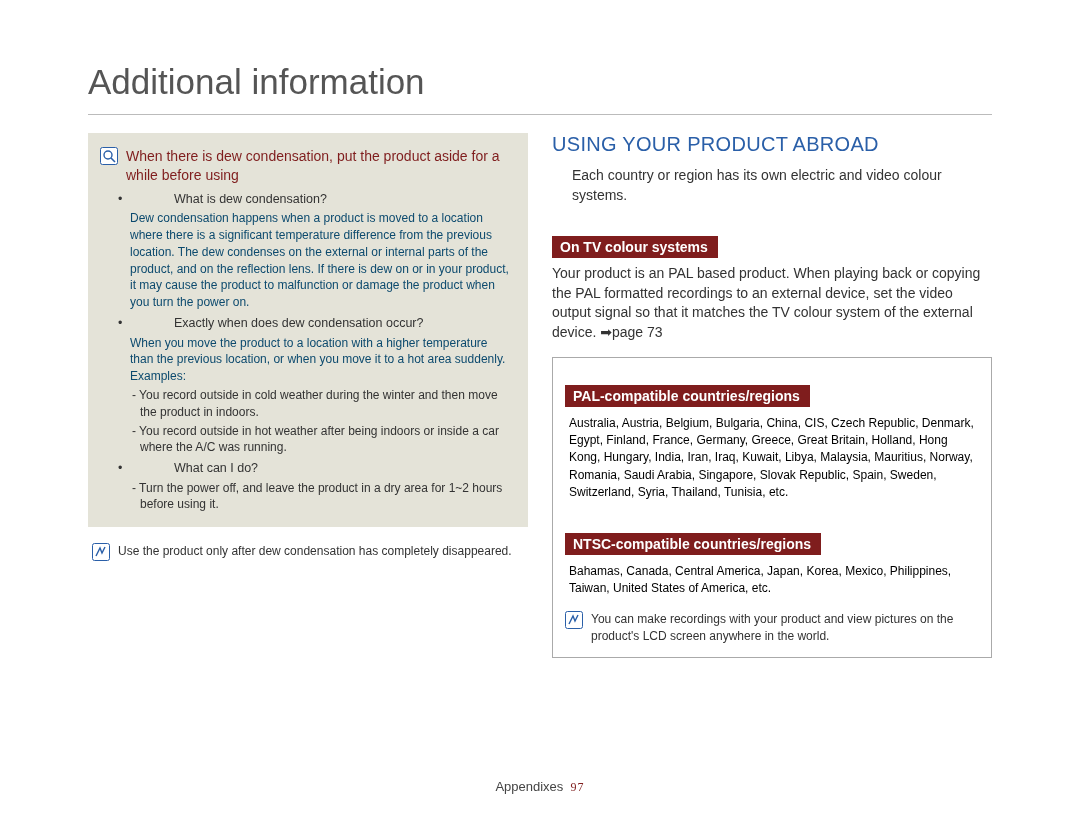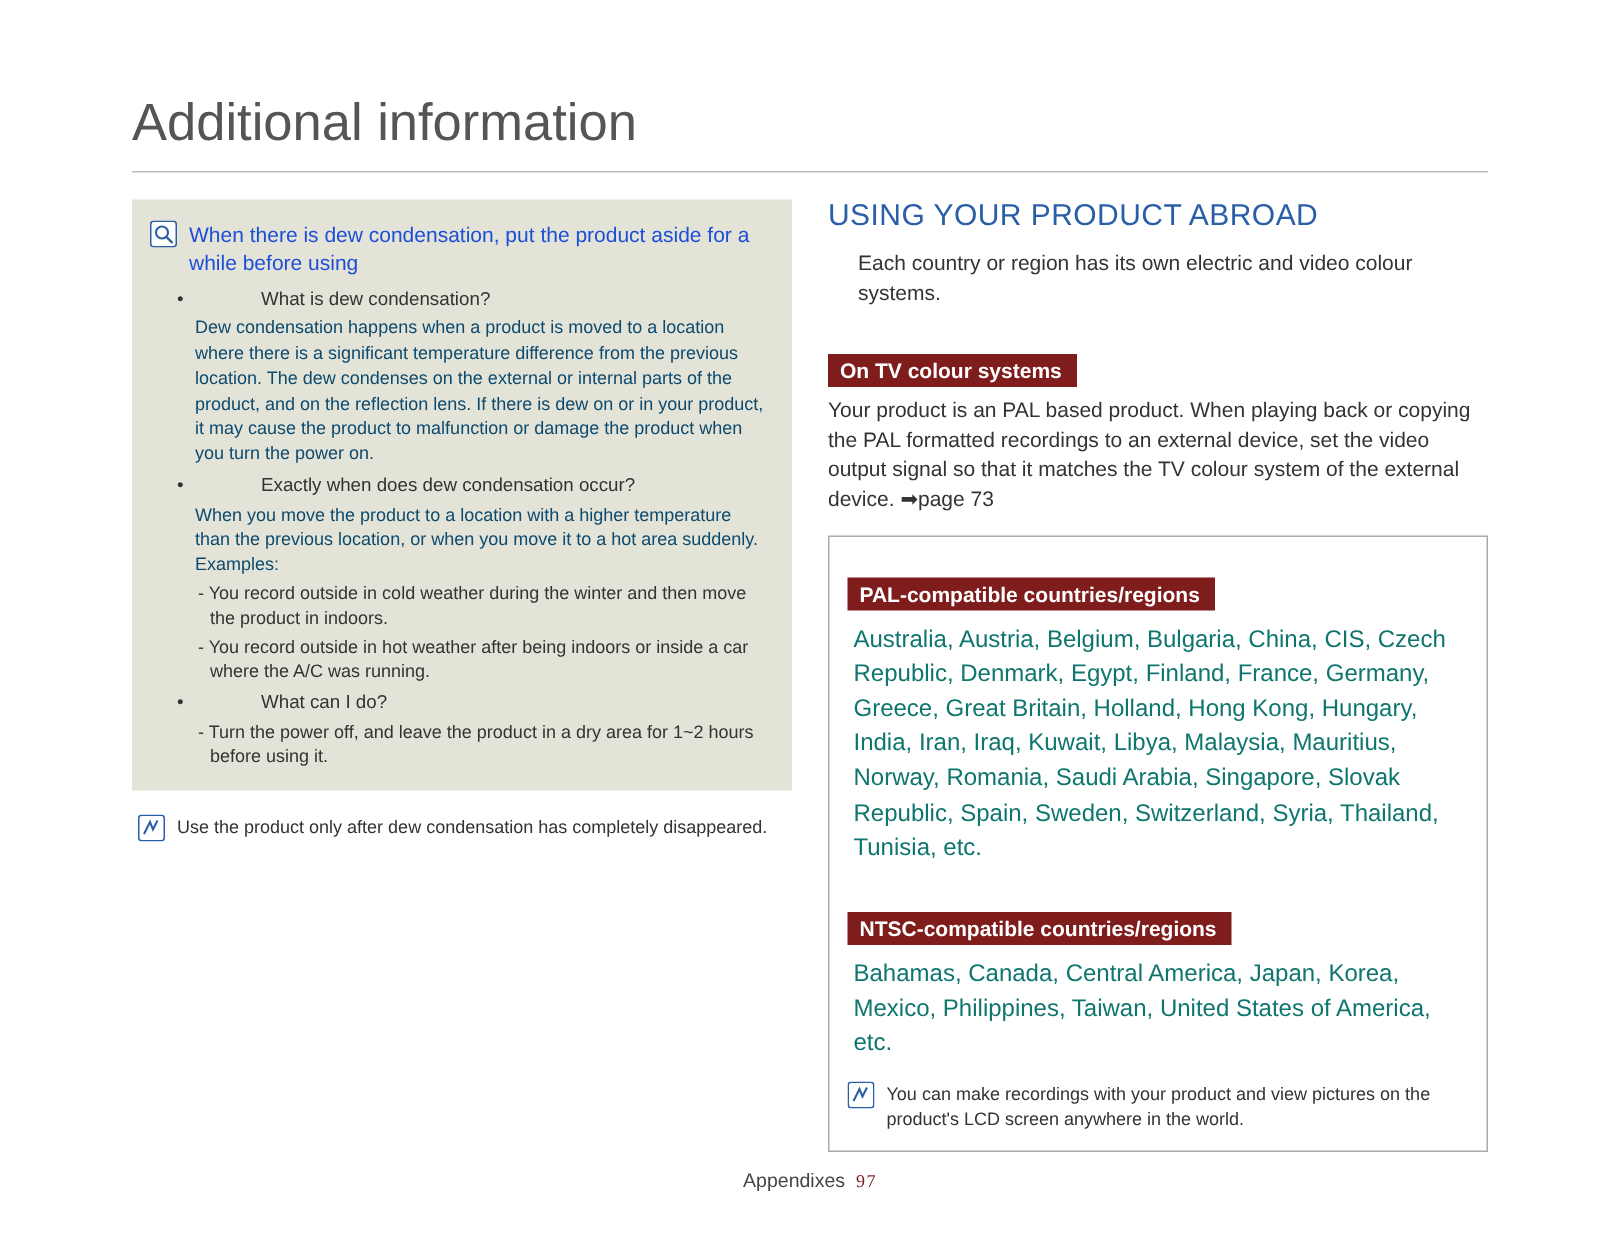--- a/index.html
+++ b/index.html
@@ -39,21 +39,21 @@
     display: flex;
     align-items: flex-start;
     gap: 8px;
     margin-bottom: 6px;
   }
   .callout-icon {
     width: 18px; height: 18px;
     flex: 0 0 18px;
   }
   .callout-title {
-    color: #1d4ed8;
+    color: #7f1d1d;
     font-size: 14px;
     line-height: 1.35;
   }
   .callout ul { list-style: none; padding-left: 18px; }
   .callout li.b { position: relative; padding-left: 12px; margin-top: 4px; }
   .callout li.b::before {
     content: "•"; position: absolute; left: 0; top: 0;
   }
   .callout .q { font-size: 12.5px; color:#333;margin-left:44px; }
   .callout .ans { font-size: 12px; color:#0c4a6e; padding-left:0; margin-top:2px; }
@@ -86,21 +86,21 @@
     margin-bottom:6px;
     margin-top:17px;
   }
   .sec-body { font-size:14px; line-height:1.4; margin-bottom:14px; }
   .arrow { font-family: Arial; }
   .boxed {
     border:1px solid #aaa;
     padding: 10px 12px 12px 12px;
   }
   .boxed .section-label { margin-bottom:8px; }
-  .small-list { font-size:16px; line-height:1.45; color:#0f766e; padding:0 4px; }
+  .small-list { font-size:12px; line-height:1.45; color:#000000; padding:0 4px; }
   .note-row2 {
     display:flex; gap:8px; margin-top:14px; font-size:12px; line-height:1.4;
   }
 
   
   .footer {
     position:absolute;
     bottom: 30px;
     left:0; right:0;
     text-align:center;

